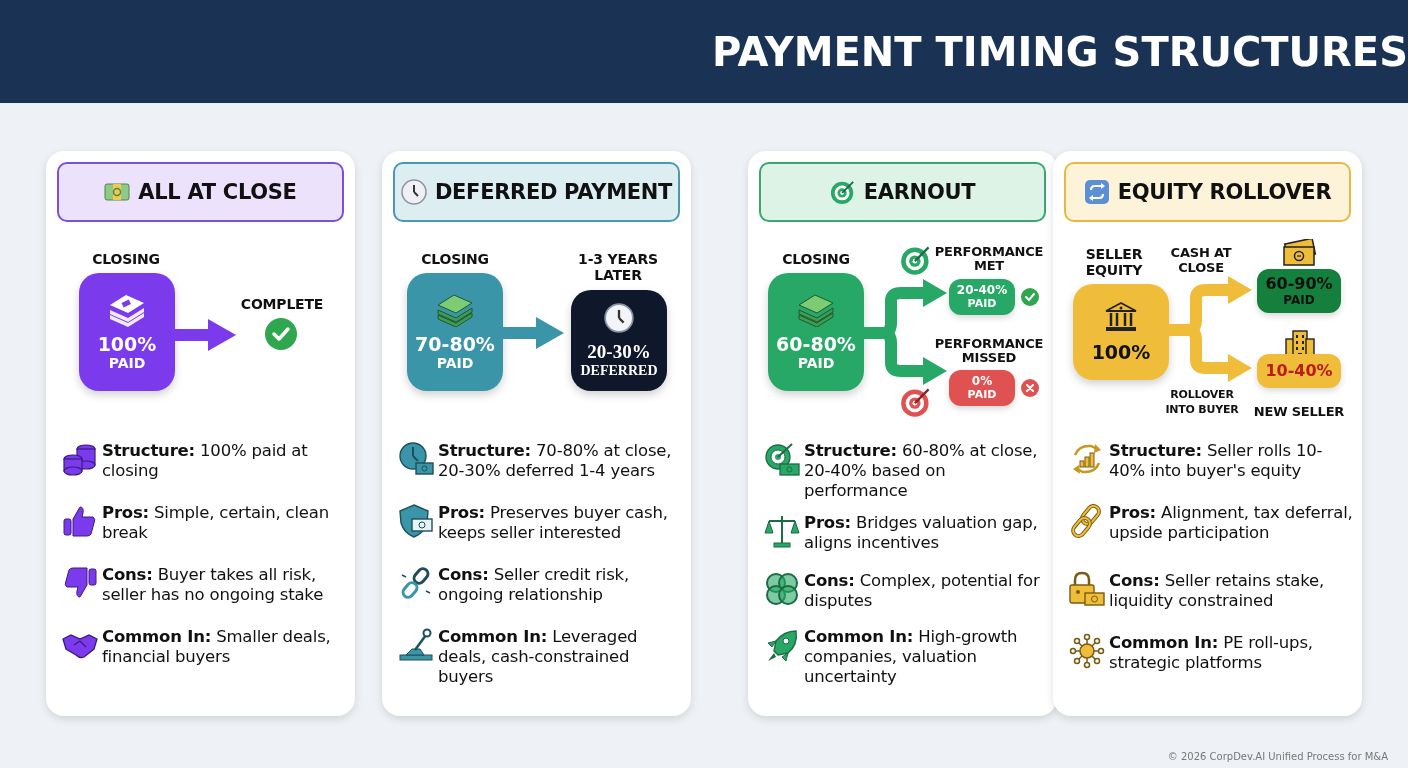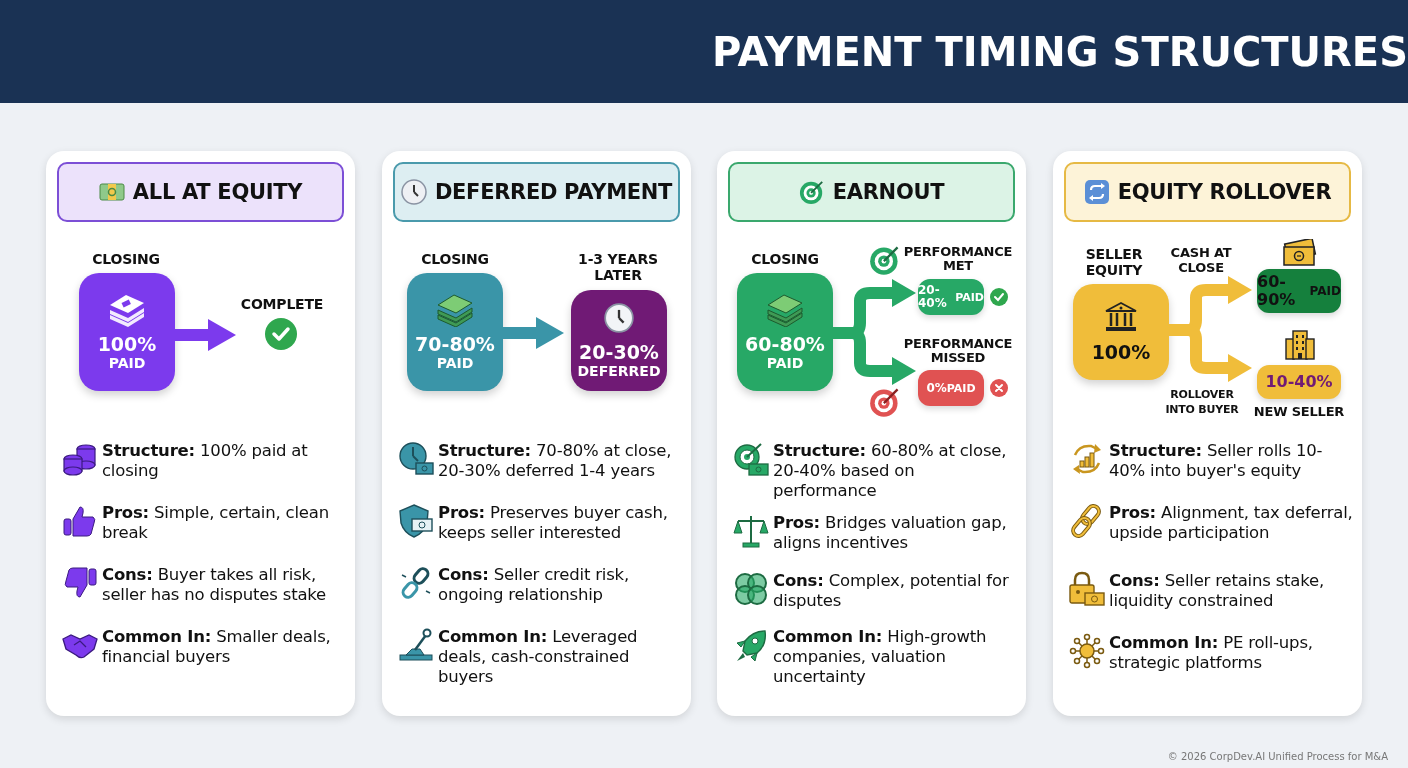--- a/index.html
+++ b/index.html
@@ -8,21 +8,21 @@
   .header { position: absolute; left: 0; top: 0; width: 1408px; height: 103px; background: #1a3254; display: flex; align-items: center; justify-content: flex-end; }
   .header h1 { color: #fff; font-size: 40px; font-weight: 900; letter-spacing: 0px; font-family: "DejaVu Sans", sans-serif; }
   .card { position: absolute; top: 151px; width: 309px; height: 565px; background: #fff; border-radius: 18px; box-shadow: 0 3px 8px rgba(0,0,0,0.12); }
   .card-title { position: absolute; left: 11px; top: 11px; width: 287px; height: 60px; border-radius: 10px; border: 2px solid; display: flex; align-items: center; justify-content: center; gap: 8px; }
   .card-title .ttl { font-size: 21px; font-weight: 800; color: #111; letter-spacing: -0.3px; }
   .title-icon { width: 26px; height: 26px; display: inline-flex; align-items: center; justify-content: center; }
   .lbl { position: absolute; font-size: 14px; font-weight: 800; text-align: center; line-height: 16px; color: #111; letter-spacing: -0.2px; }
   .box { position: absolute; border-radius: 20px; display: flex; flex-direction: column; align-items: center; justify-content: center; color: #fff; box-shadow: 0 4px 8px rgba(0,0,0,0.18); }
   .box .big { font-size: 19px; font-weight: 800; line-height: 22px; }
   .box .small { font-size: 14px; font-weight: 800; line-height: 16px; }
-  .pill { position: absolute; border-radius: 12px; display: flex; flex-direction: row; align-items: center; justify-content: center; box-shadow: 0 3px 6px rgba(0,0,0,0.15); }
+  .pill { position: absolute; border-radius: 12px; display: flex; flex-direction: column; align-items: center; justify-content: center; box-shadow: 0 3px 6px rgba(0,0,0,0.15); }
   .items { position: absolute; left: 16px; top: 290px; width: 285px; }
   .item { position: absolute; left: 0; display: flex; gap: 4px; }
   .item .ic { width: 36px; height: 36px; flex: 0 0 36px; }
   .item .txt { font-size: 16.5px; line-height: 20px; color: #111; letter-spacing: -0.2px; }
   .item .txt b { font-weight: 800; }
   .footer { position: absolute; right: 20px; bottom: 6px; font-size: 10px; color: #777; }
   svg { display: block; }
 </style>
 </head>
 <body>
@@ -33,21 +33,21 @@
 
 <div class="card" style="left:46px;">
   <div class="card-title" style="background:#ece2fb;border-color:#7c4fd6;">
     <span class="title-icon">
       <svg width="26" height="18" viewBox="0 0 26 18">
           <rect x="1" y="1" width="24" height="16" rx="2" fill="#8fc98a" stroke="#4a8a45"></rect>
           <rect x="9" y="1" width="8" height="16" fill="#f2c94c"></rect>
           <circle cx="13" cy="9" r="3.5" fill="none" stroke="#4a8a45" stroke-width="1.5"></circle>
         </svg>
     </span>
-    <span class="ttl">ALL AT EQUITY</span>
+    <span class="ttl">ALL AT CLOSE</span>
   </div>
   <div class="lbl" style="left:32px;top:100px;width:96px;">CLOSING</div>
   <div class="box" style="left:33px;top:122px;width:96px;height:118px;background:#7c3aed;">
     <span style="margin-bottom:6px;">
       <svg width="42" height="34" viewBox="0 0 42 34">
           <g fill="#fff">
             <path d="M4 22 L22 30 L38 20 L38 24 L22 34 L4 26Z" opacity="0.9"></path>
             <path d="M4 17 L22 25 L38 15 L38 19 L22 29 L4 21Z" opacity="0.9"></path>
             <path d="M4 12 L22 20 L38 10 L20 2Z"></path>
           </g>
@@ -93,21 +93,21 @@
         </span>
       <div class="txt"><b>Pros:</b><span> Simple, certain, clean break</span></div>
     </div>
     <div class="item" style="top:124px;">
       <span class="ic">
           <svg width="36" height="36" viewBox="0 0 36 36">
             <rect x="27" y="4" width="7" height="16" rx="2" fill="#7c3aed" stroke="#3b1a80"></rect>
             <path d="M25 20 L18 32 Q14 32 15 26 L16 22 L5 22 Q2 20 4 16 L7 5 Q8 3 11 3 L25 3Z" fill="#7c3aed" stroke="#3b1a80"></path>
           </svg>
         </span>
-      <div class="txt"><b>Cons:</b><span> Buyer takes all risk, seller has no disputes stake</span></div>
+      <div class="txt"><b>Cons:</b><span> Buyer takes all risk, seller has no ongoing stake</span></div>
     </div>
     <div class="item" style="top:186px;">
       <span class="ic">
           <svg width="36" height="36" viewBox="0 0 36 36">
             <path d="M1 12 L9 8 L18 12 L27 8 L35 12 L32 22 L22 30 Q18 32 14 28 L4 22Z" fill="#7c3aed" stroke="#3b1a80" stroke-width="1.3"></path>
             <path d="M12 18 L18 14 L24 20" fill="none" stroke="#3b1a80" stroke-width="1.3"></path>
           </svg>
         </span>
       <div class="txt"><b>Common In:</b><span> Smaller deals, financial buyers</span></div>
     </div>
@@ -137,21 +137,21 @@
         </svg>
     </span>
     <span class="big">70-80%</span>
     <span class="small">PAID</span>
   </div>
   <svg style="position:absolute;left:120px;top:166px;" width="62" height="32" viewBox="0 0 62 32">
       <rect x="0" y="10" width="36" height="12" fill="#3a95a8"></rect>
       <polygon points="34,0 62,16 34,32" fill="#3a95a8"></polygon>
     </svg>
   <div class="lbl" style="left:180px;top:100px;width:112px;">1-3 YEARS LATER</div>
-  <div class="box" style="left:189px;top:139px;width:96px;height:101px;background:#701a75;">
+  <div class="box" style="left:189px;top:139px;width:96px;height:101px;background:#0f172a;font-family:Liberation Serif, serif;">
     <span style="margin-bottom:8px;">
       <svg width="30" height="30" viewBox="0 0 26 26">
           <circle cx="13" cy="13" r="12" fill="#f2f4f7" stroke="#8a93a3" stroke-width="1.5"></circle>
           <line x1="13" y1="13" x2="13" y2="6" stroke="#333" stroke-width="2"></line>
           <line x1="13" y1="13" x2="17" y2="17" stroke="#333" stroke-width="2"></line>
         </svg>
     </span>
     <span class="big">20-30%</span>
     <span class="small">DEFERRED</span>
   </div>
@@ -196,21 +196,21 @@
             <path d="M8 28 L14 22 L22 22 L26 28Z" fill="#3a95a8" stroke="#1d4f5a"></path>
             <line x1="17" y1="23" x2="28" y2="8" stroke="#1d4f5a" stroke-width="2.5"></line>
             <circle cx="29" cy="6" r="3.5" fill="#fff" stroke="#1d4f5a" stroke-width="2"></circle>
           </svg>
         </span>
       <div class="txt"><b>Common In:</b><span> Leveraged deals, cash-constrained buyers</span></div>
     </div>
   </div>
 </div>
 
-<div class="card" style="left:717px;">
+<div class="card" style="left:748px;">
   <div class="card-title" style="background:#dcf3e6;border-color:#3aa86d;">
     <span class="title-icon">
       <svg width="28" height="28" viewBox="0 0 28 28">
           <circle cx="13" cy="15" r="12" fill="#27a866"></circle>
           <circle cx="13" cy="15" r="8" fill="#fff"></circle>
           <circle cx="13" cy="15" r="5" fill="#27a866"></circle>
           <circle cx="13" cy="15" r="2" fill="#fff"></circle>
           <line x1="13" y1="15" x2="25" y2="3" stroke="#1d6b42" stroke-width="2"></line>
         </svg>
     </span>
@@ -387,21 +387,21 @@
           <rect x="12" y="6" width="2" height="3"></rect>
           <rect x="18" y="6" width="2" height="3"></rect>
           <rect x="12" y="12" width="2" height="3"></rect>
           <rect x="18" y="12" width="2" height="3"></rect>
           <rect x="12" y="18" width="2" height="3"></rect>
           <rect x="18" y="18" width="2" height="3"></rect>
         </g>
         <rect x="14" y="24" width="4" height="6" fill="#222"></rect>
       </svg>
   </span>
-  <div class="pill" style="left:204px;top:214px;width:84px;height:34px;background:#f0bd3a;color:#701a75;">
+  <div class="pill" style="left:204px;top:203px;width:84px;height:34px;background:#f0bd3a;color:#b91c1c;">
     <span style="font-size:16px;font-weight:800;line-height:18px;">10-40%</span>
   </div>
   <div class="lbl" style="left:104px;top:236px;width:90px;font-size:11px;line-height:15px;">ROLLOVER INTO BUYER</div>
   <div class="lbl" style="left:198px;top:253px;width:96px;font-size:13px;">NEW SELLER</div>
   <div class="items">
     <div class="item" style="top:0;">
       <span class="ic">
           <svg width="36" height="36" viewBox="0 0 36 36">
             <path d="M6 14 Q10 4 22 5 L28 8" fill="none" stroke="#c9961f" stroke-width="2.5"></path>
             <polygon points="26,3 32,9 25,12" fill="#c9961f"></polygon>

